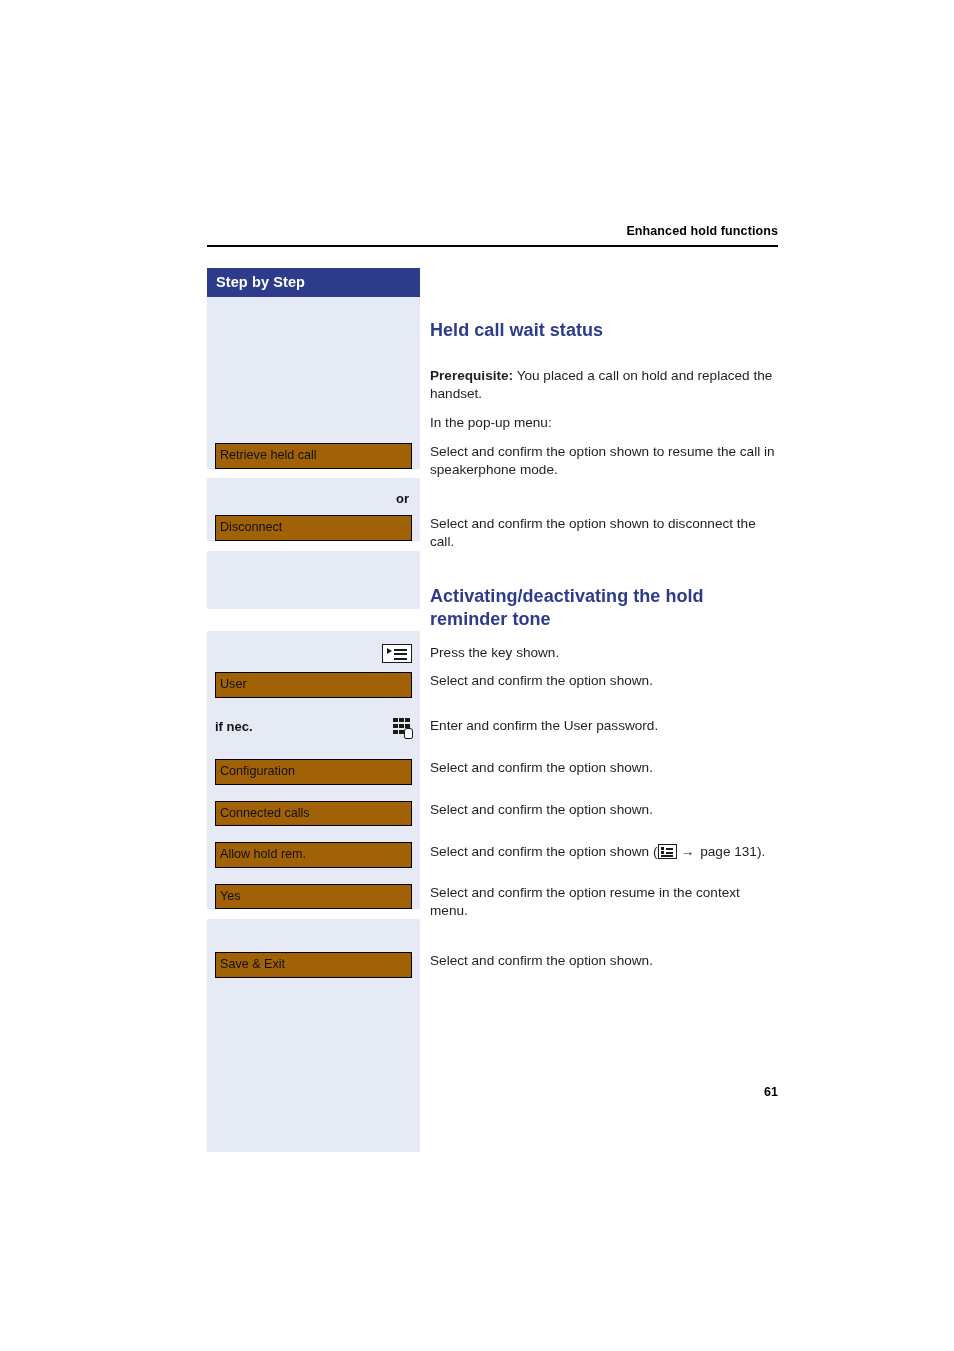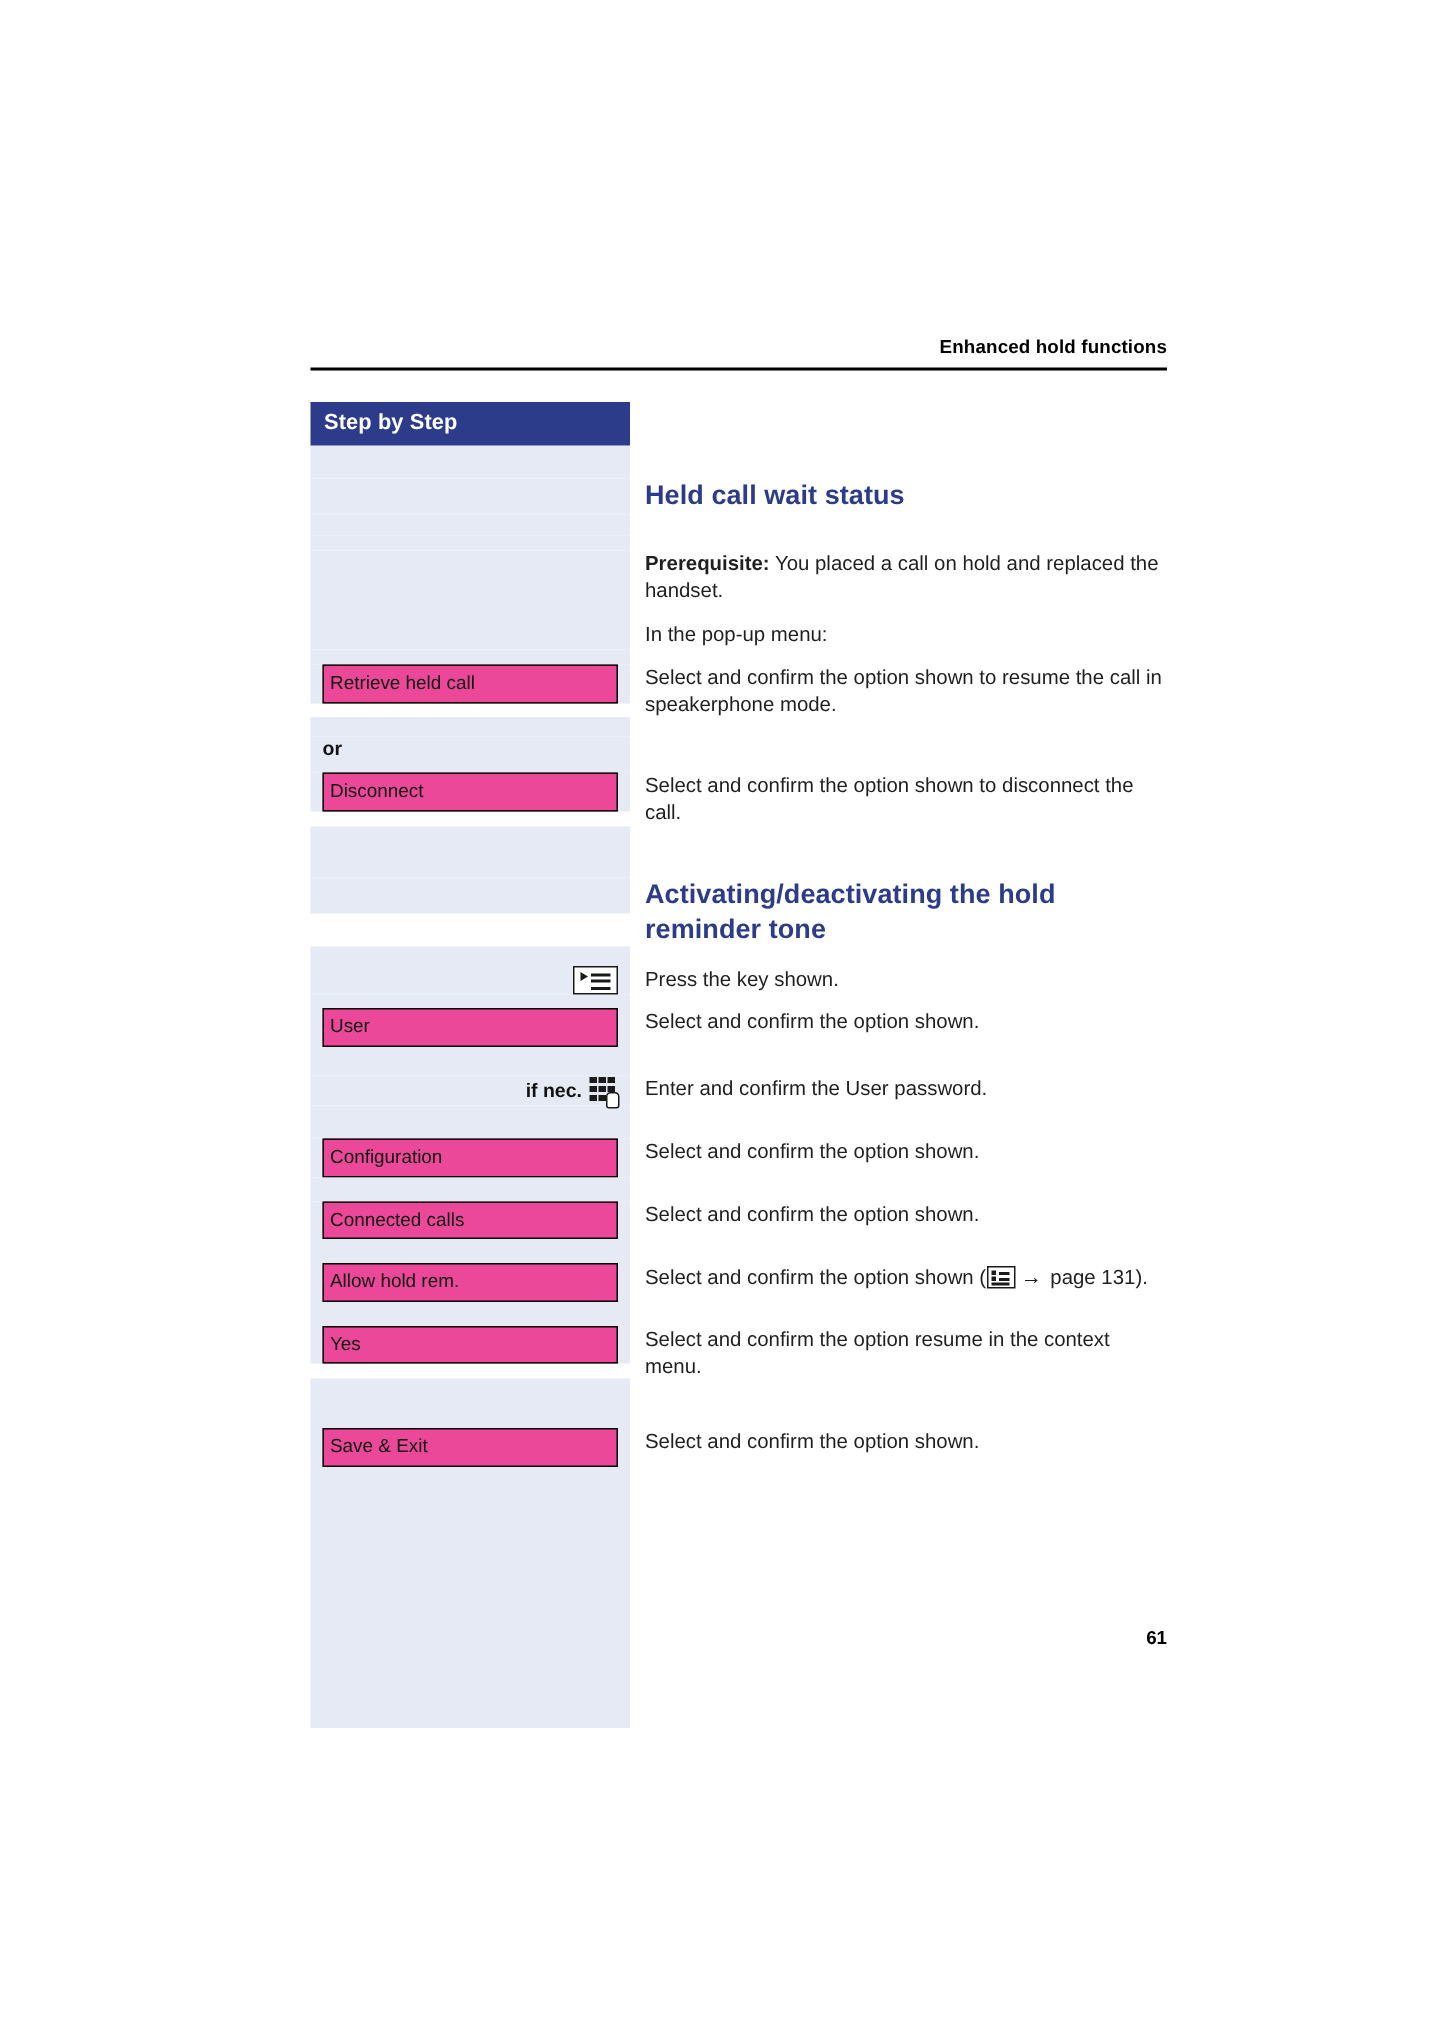--- a/index.html
+++ b/index.html
@@ -93,39 +93,39 @@
     font-size: 13.6px;
     line-height: 1.30;
     color: #1f1f1f;
   }
   .b { font-weight: bold; }
 
   
   .optbox {
     width: 221px;
     border: 1.6px solid #000000;
-    background: #ec4899;
+    background: #a16207;
     font-size: 12.6px;
     line-height: 1;
     padding: 5px 4px 6px 4px;
     color: #111111;
     white-space: nowrap;
   }
   .optbox-wrap {
     width: 100%;
     display: flex;
     justify-content: flex-start;
   }
 
   
   .or-text {
     font-size: 13px;
     font-weight: bold;
     color: #111111;
-    text-align: left;
+    text-align: right;
     width: 100%;
     padding-right: 3px;
   }
   
   .ifnec {
     font-size: 13px;
     font-weight: bold;
     color: #111111;
     padding-right: 5px;
     line-height: 20px;
@@ -366,21 +366,21 @@
       <p class="para">Select and confirm the option shown.</p>
     </div>
   </div>
 
   <div class="row">
     <div class="cell-left" style="height:19px;"></div>
     <div class="cell-right"></div>
   </div>
 
   <div class="row">
-    <div class="cell-left" style="align-items:center;">
+    <div class="cell-left" style="align-items:center;justify-content:space-between;">
       <span class="ifnec">if nec.</span>
       <span class="icon-keypad">
         <i class="k" style="left:0px;top:0px;"></i>
         <i class="k" style="left:6px;top:0px;"></i>
         <i class="k" style="left:12px;top:0px;"></i>
         <i class="k" style="left:0px;top:6px;"></i>
         <i class="k" style="left:6px;top:6px;"></i>
         <i class="k" style="left:12px;top:6px;"></i>
         <i class="k" style="left:0px;top:12px;"></i>
         <i class="k" style="left:6px;top:12px;"></i>

